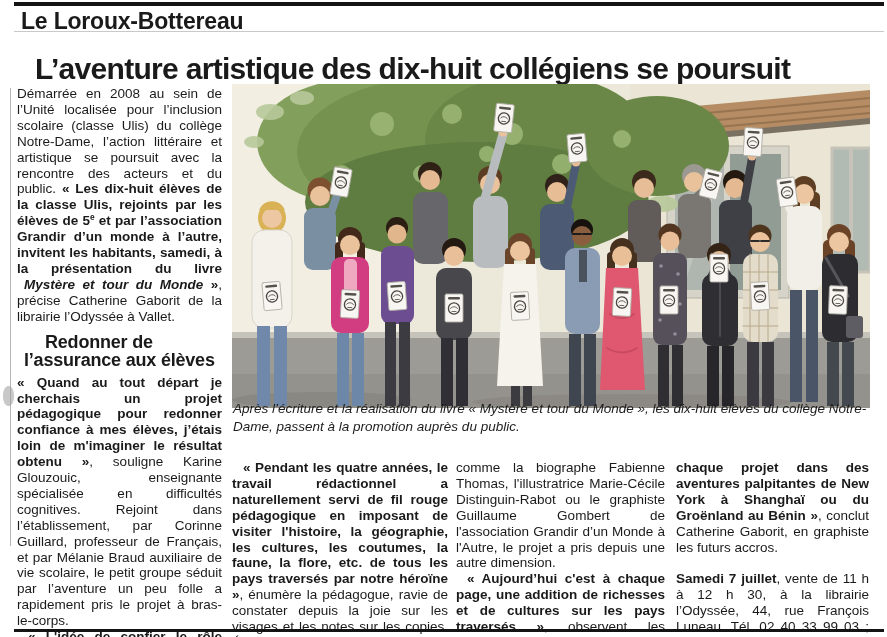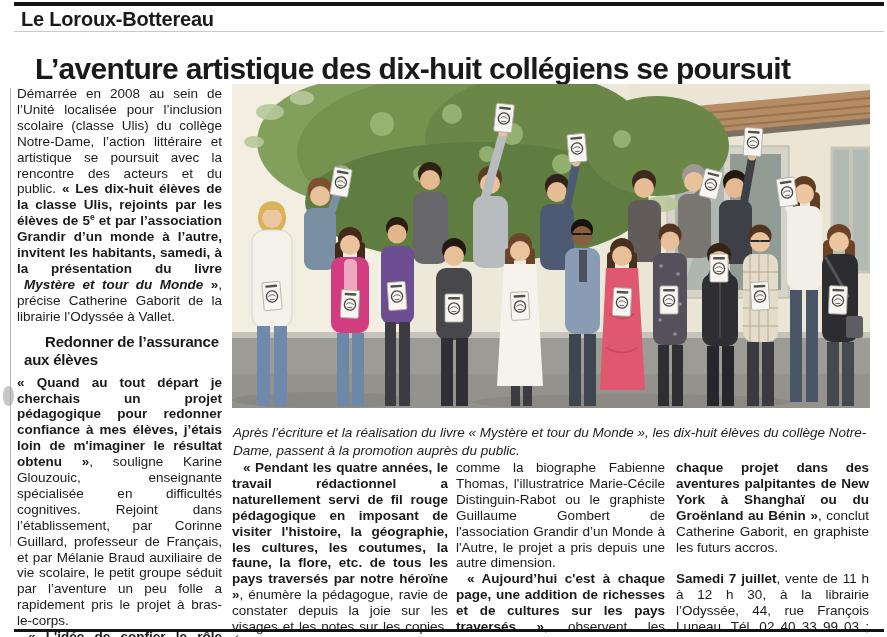--- a/index.html
+++ b/index.html
@@ -3,33 +3,33 @@
 <meta charset="utf-8">
 <style>
   html,body{margin:0;padding:0;}
   body{
     width:887px;height:637px;position:relative;background:#ffffff;
     font-family:"Liberation Sans", sans-serif;color:#1a1a1a;
     -webkit-font-smoothing:antialiased;overflow:hidden;
   }
   .rule-top{position:absolute;left:14px;right:3px;top:2px;height:4px;background:#141414;}
   .rule-bottom{position:absolute;left:14px;right:3px;top:629px;height:3px;background:#141414;}
-  .kicker{position:absolute;left:21px;top:8px;font-size:20px;font-weight:700;letter-spacing:-0.2px;}
+  .kicker{position:absolute;left:21px;top:8px;font-size:23px;font-weight:700;letter-spacing:-0.2px;}
   .kicker-rule{position:absolute;left:14px;right:3px;top:31px;height:1px;background:#c9c9c9;}
   .headline{position:absolute;left:19px;top:36px;font-size:30px;font-weight:700;letter-spacing:-0.7px;white-space:nowrap;}
   .scan-line{position:absolute;left:10px;top:88px;width:1px;height:458px;background:#b7b7b7;}
   .scan-smudge{position:absolute;left:3px;top:386px;width:11px;height:20px;background:#9b9b9b;border-radius:45%;opacity:.55;}
   .photo{position:absolute;left:232px;top:84px;width:638px;height:324px;overflow:hidden;background:#ece8da;}
   .photo svg{display:block;}
-  .caption{position:absolute;left:233px;top:424px;width:636px;font-style:italic;font-size:13.5px;line-height:18px;color:#1d1d1d;}
+  .caption{position:absolute;left:233px;top:400px;width:636px;font-style:italic;font-size:13.5px;line-height:18px;color:#1d1d1d;}
   .col{position:absolute;text-align:justify;font-size:13.5px;line-height:15.9px;}
   .col p{margin:0;}
   .col p.ind{text-indent:11px;}
   .col p.agenda{margin-top:16px;}
-  .subhead{font-weight:700;font-size:15px;line-height:18px;text-align:left;padding-left:7px;text-indent:21px;margin:8px 0 6px 0;letter-spacing:-0.2px;}
+  .subhead{font-weight:700;font-size:18px;line-height:18px;text-align:left;padding-left:7px;text-indent:21px;margin:8px 0 6px 0;letter-spacing:-0.2px;}
   #col1{left:17px;top:86px;width:205px;}
   #col2{left:232px;top:460px;width:216px;}
   #col3{left:456px;top:460px;width:209px;}
   #col4{left:676px;top:460px;width:193px;}
   .b{font-weight:700;}
   .i{font-style:italic;margin-left:7px;}
   sup{font-size:.62em;line-height:0;vertical-align:super;}
 </style>
 </head>
 <body>

